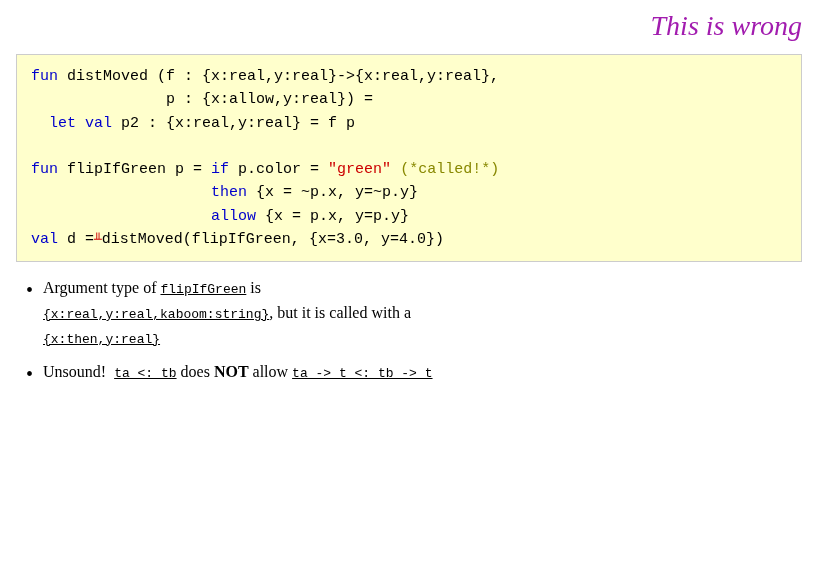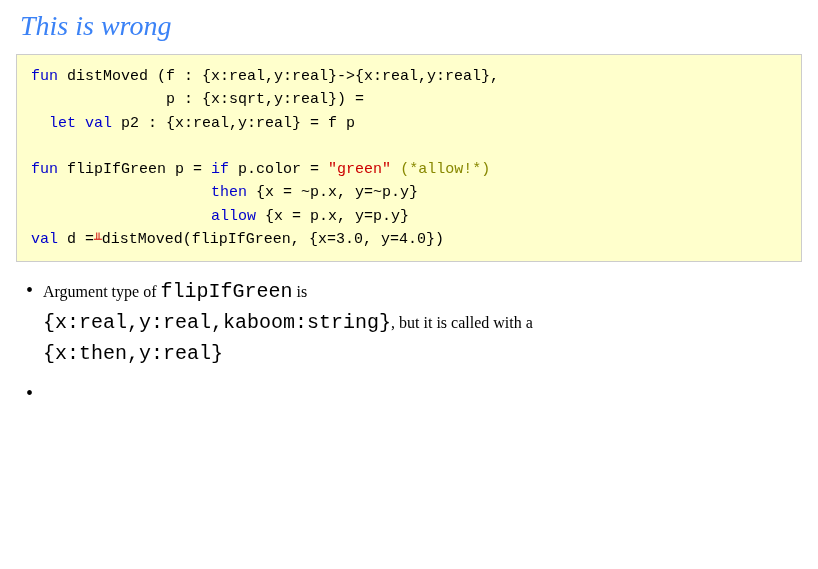--- a/index.html
+++ b/index.html
@@ -10,22 +10,23 @@
       min-height: 569px;
       padding: 10px 16px 20px 16px;
       color: #000;
     }
 
     [data-name="slide-title"] {
       font-size: 28px;
       font-style: italic;
       font-weight: normal;
       margin-bottom: 12px;
-      color: #3b82f6;
+      color: #a21caf;
       padding-left: 4px;
+      text-align: right;
     }
 
     [data-name="code-block"] {
       background: #ffffcc;
       border: 1.5px solid #ccc;
       padding: 10px 14px;
       font-family: 'Courier New', Courier, monospace;
       font-size: 15px;
       line-height: 1.55;
       margin-bottom: 14px;
@@ -59,48 +60,51 @@
       margin-top: -2px;
       flex-shrink: 0;
     }
 
     [data-name="bullet-text"] {
       font-family: Georgia, serif;
       font-size: 16px;
       line-height: 1.55;
     }
 
-    .mono { font-family: 'Courier New', Courier, monospace; font-size: 20px; }
+    .mono { font-family: 'Courier New', Courier, monospace; font-size: 13px; text-decoration: underline; }
     .bold { font-weight: bold; }
   </style>
 </head>
 <body>
 
 <h1 data-name="slide-title">This is wrong</h1>
 
 <div data-name="code-block">
 
   <span class="code-line"><span class="kw">fun</span> distMoved (f : {x:real,y:real}-&gt;{x:real,y:real},</span>
-  <span class="code-line">               p : {x:sqrt,y:real}) =</span>
+  <span class="code-line">               p : {x:allow,y:real}) =</span>
   <span class="code-line">  <span class="kw">let</span> <span class="kw">val</span> p2 : {x:real,y:real} = f p</span>
   <span class="code-line">&nbsp;</span>
-  <span class="code-line"><span class="kw">fun</span> flipIfGreen p = <span class="kw">if</span> p.color = <span class="str">"green"</span> <span class="comment">(*allow!*)</span></span>
+  <span class="code-line"><span class="kw">fun</span> flipIfGreen p = <span class="kw">if</span> p.color = <span class="str">"green"</span> <span class="comment">(*called!*)</span></span>
   <span class="code-line">                    <span class="kw">then</span> {x = ~p.x, y=~p.y}</span>
   <span class="code-line">                    <span class="kw">allow</span> {x = p.x, y=p.y}</span>
   <span class="code-line"><span class="kw">val</span> d =<span style="color:#cc0000;font-size:13px;">╨</span>distMoved(flipIfGreen, {x=3.0, y=4.0})</span>
 </div>
 
 <div data-name="bullet-list">
 
   <div data-name="bullet-item">
     <span data-name="bullet-dot">•</span>
     <span data-name="bullet-text">
       Argument type of <span class="mono">flipIfGreen</span> is<br>
       <span class="mono">{x:real,y:real,kaboom:string}</span>, but it is called with a<br>
       <span class="mono">{x:then,y:real}</span>
     </span>
   </div>
 
   <div data-name="bullet-item">
     <span data-name="bullet-dot">•</span>
+    <span data-name="bullet-text">
+      Unsound!&nbsp; <span class="mono">ta &lt;: tb</span> does <span class="bold">NOT</span> allow <span class="mono">ta -&gt; t &lt;: tb -&gt; t</span>
+    </span>
   </div>
 
 </div>
 
 </body></html>

